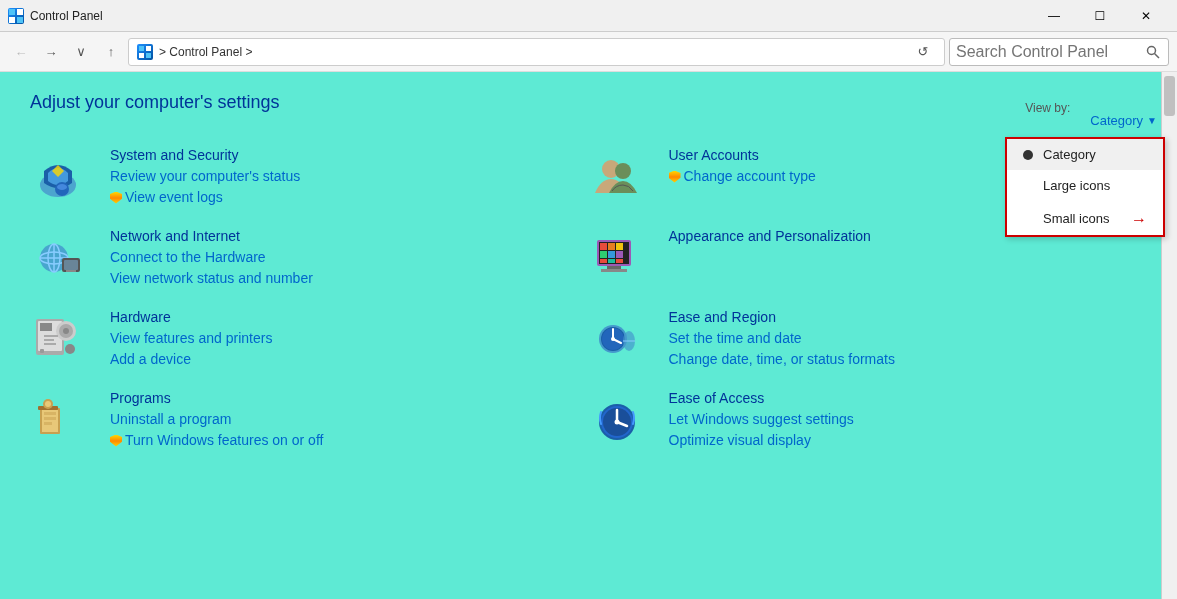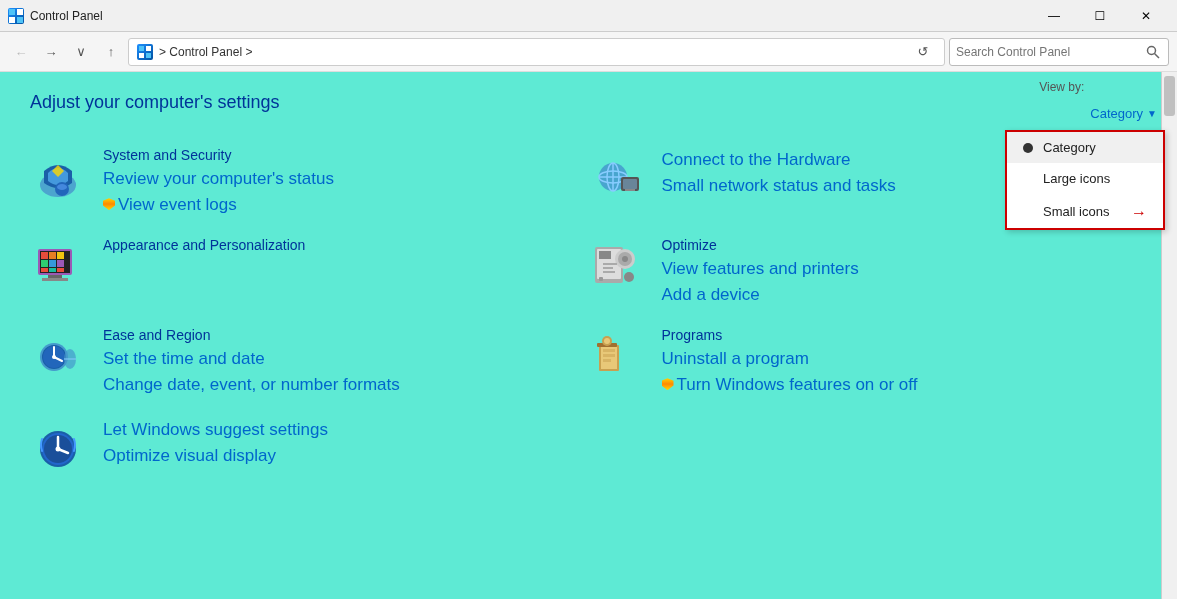--- a/index.html
+++ b/index.html
@@ -74,21 +74,21 @@
     .search-box {
       width: 220px; height: 28px;
       border: 1px solid #bbb;
       border-radius: 3px;
       display: flex; align-items: center;
       background: #fff;
       padding: 0 6px;
     }
     .search-box input {
       border: none; outline: none;
-      font-size: 12px; color: #000000;
+      font-size: 16px; color: #000000;
       width: 100%; background: transparent;
     }
     .search-icon-btn {
       width: 20px; height: 20px;
       border: none; background: transparent;
       cursor: pointer;
       display: flex; align-items: center; justify-content: center;
       color: #555; font-size: 13px;
     }
 
@@ -115,42 +115,42 @@
 
     .categories-grid {
       display: grid;
       grid-template-columns: 1fr 1fr;
       gap: 0;
     }
 
     .category-item {
       display: flex;
       align-items: flex-start;
-      gap: 17px;
+      gap: 24px;
       padding: 10px 16px 10px 0;
       cursor: pointer;
     }
 
     .cat-icon {
       width: 56px; height: 56px;
       flex-shrink: 0;
       display: flex; align-items: center; justify-content: center;
     }
 
     .cat-content { flex: 1; }
 
     .cat-title {
       font-size: 14px;
       color: #003399;
       font-weight: 400;
       margin-bottom: 3px;
     }
 
     .cat-link {
-      font-size: 17px;
+      font-size: 14px;
       color: #0066cc;
       display: block;
       line-height: 1.5;
       cursor: pointer;
     }
 
     .cat-link-shield {
       display: flex; align-items: center; gap: 3px;
     }
     .shield-icon-small {
@@ -165,22 +165,22 @@
     .scrollbar {
       width: 16px;
       background: #f0f0f0;
       border-left: 1px solid #ccc;
       position: absolute; right: 0; top: 0; bottom: 0;
     }
 
     
     .viewby-area {
       position: absolute;
-      top: 8px; right: 20px;
-      display: flex; align-items: flex-start; gap: 6px;
+      top: 15px; right: 20px;
+      display: flex; align-items: center; gap: 20px;
     }
     .viewby-label {
       font-size: 12px; color: #555;
     }
     .viewby-dropdown-wrapper {
       position: relative;
       margin-top: 26px;
     }
     .viewby-button {
       display: flex; align-items: center; gap: 4px;
@@ -286,37 +286,55 @@
         </div>
         <div class="cat-content">
           <div class="cat-title">System and Security</div>
           <span class="cat-link">Review your computer's status</span>
           <span class="cat-link cat-link-shield">
             <span class="shield-icon-small"></span>View event logs
           </span>
         </div>
       </div>
 
+      <div class="category-item">
+        <div class="cat-icon">
+          <svg width="52" height="52" viewBox="0 0 52 52">
+            <circle cx="20" cy="20" r="9" fill="#c8a87a"></circle>
+            <path d="M4 44 Q10 30 20 30 Q30 30 36 44 Z" fill="#c8a87a"></path>
+            <circle cx="32" cy="22" r="8" fill="#6b8e5a"></circle>
+            <path d="M18 44 Q24 32 32 32 Q40 32 46 44 Z" fill="#6b8e5a"></path>
+            <path d="M21 42 Q25 36 32 36 Q38 36 42 42" fill="none" stroke="#555" stroke-width="1"></path>
+          </svg>
+        </div>
+        <div class="cat-content">
+          <div class="cat-title">User Accounts</div>
+          <span class="cat-link cat-link-shield">
+            <span class="shield-icon-small"></span>Change account type
+          </span>
+        </div>
+      </div>
 
       <div class="category-item">
         <div class="cat-icon">
           <svg width="52" height="52" viewBox="0 0 52 52">
             <circle cx="22" cy="28" r="14" fill="#4499cc" opacity="0.85"></circle>
             <ellipse cx="22" cy="28" rx="6" ry="14" fill="none" stroke="#88ccff" stroke-width="1.5"></ellipse>
             <ellipse cx="22" cy="28" rx="14" ry="6" fill="none" stroke="#88ccff" stroke-width="1.5"></ellipse>
             <line x1="8" y1="28" x2="36" y2="28" stroke="#88ccff" stroke-width="1.5"></line>
             <line x1="22" y1="14" x2="22" y2="42" stroke="#88ccff" stroke-width="1.5"></line>
             <rect x="30" y="28" width="18" height="14" rx="2" fill="#555"></rect>
             <rect x="32" y="30" width="14" height="10" rx="1" fill="#88ccff" opacity="0.4"></rect>
             <rect x="34" y="40" width="10" height="2" fill="#888"></rect>
           </svg>
         </div>
         <div class="cat-content">
+          <div class="cat-title">Network and Internet</div>
           <span class="cat-link">Connect to the Hardware</span>
-          <span class="cat-link">Small network status and tasks</span>
+          <span class="cat-link">View network status and number</span>
         </div>
       </div>
 
       <div class="category-item">
         <div class="cat-icon">
           <svg width="52" height="52" viewBox="0 0 52 52">
             <rect x="6" y="10" width="34" height="26" rx="2" fill="#9b59b6"></rect>
             <rect x="8" y="12" width="30" height="22" fill="#222"></rect>
 
             <rect x="9" y="13" width="7" height="7" fill="#e74c3c"></rect>
@@ -347,21 +365,21 @@
             <circle cx="34" cy="20" r="7" fill="#aaa"></circle>
             <circle cx="34" cy="20" r="3" fill="#888"></circle>
             <rect x="12" y="24" width="14" height="2" fill="#aaa"></rect>
             <rect x="12" y="28" width="10" height="2" fill="#aaa"></rect>
             <rect x="12" y="32" width="12" height="2" fill="#aaa"></rect>
             <rect x="8" y="38" width="4" height="4" rx="1" fill="#999"></rect>
             <circle cx="38" cy="38" r="5" fill="#888"></circle>
           </svg>
         </div>
         <div class="cat-content">
-          <div class="cat-title">Optimize</div>
+          <div class="cat-title">Hardware</div>
           <span class="cat-link">View features and printers</span>
           <span class="cat-link">Add a device</span>
         </div>
       </div>
 
       <div class="category-item">
         <div class="cat-icon">
           <svg width="52" height="52" viewBox="0 0 52 52">
             <circle cx="22" cy="28" r="14" fill="#4499cc"></circle>
             <circle cx="22" cy="28" r="12" fill="#1a5fa8"></circle>
@@ -370,21 +388,21 @@
             <line x1="22" y1="28" x2="30" y2="32" stroke="#fff" stroke-width="2" stroke-linecap="round"></line>
             <circle cx="22" cy="28" r="2" fill="#fff"></circle>
 
             <ellipse cx="38" cy="30" rx="6" ry="10" fill="#4499cc" opacity="0.7"></ellipse>
             <line x1="32" y1="30" x2="44" y2="30" stroke="#88ccff" stroke-width="1"></line>
           </svg>
         </div>
         <div class="cat-content">
           <div class="cat-title">Ease and Region</div>
           <span class="cat-link">Set the time and date</span>
-          <span class="cat-link">Change date, event, or number formats</span>
+          <span class="cat-link">Change date, time, or status formats</span>
         </div>
       </div>
 
       <div class="category-item">
         <div class="cat-icon">
           <svg width="52" height="52" viewBox="0 0 52 52">
             <rect x="8" y="16" width="20" height="26" rx="1" fill="#c8a050"></rect>
             <rect x="10" y="18" width="16" height="22" fill="#e8c878"></rect>
             <rect x="12" y="20" width="12" height="3" fill="#c8a050" opacity="0.5"></rect>
             <rect x="12" y="25" width="12" height="3" fill="#c8a050" opacity="0.5"></rect>
@@ -412,20 +430,21 @@
             <circle cx="26" cy="30" r="14" fill="#1a4f9a"></circle>
             <line x1="26" y1="30" x2="26" y2="18" stroke="#fff" stroke-width="2.5" stroke-linecap="round"></line>
             <line x1="26" y1="30" x2="36" y2="34" stroke="#fff" stroke-width="2.5" stroke-linecap="round"></line>
             <circle cx="26" cy="30" r="2.5" fill="#fff"></circle>
 
             <path d="M10 20 Q8 26 10 32" fill="none" stroke="#4499ff" stroke-width="2" stroke-linecap="round"></path>
             <path d="M42 20 Q44 26 42 32" fill="none" stroke="#4499ff" stroke-width="2" stroke-linecap="round"></path>
           </svg>
         </div>
         <div class="cat-content">
+          <div class="cat-title">Ease of Access</div>
           <span class="cat-link">Let Windows suggest settings</span>
           <span class="cat-link">Optimize visual display</span>
         </div>
       </div>
 
     </div>
   </div>
 
   <div class="viewby-area">
     <span class="viewby-label">View by:</span>

